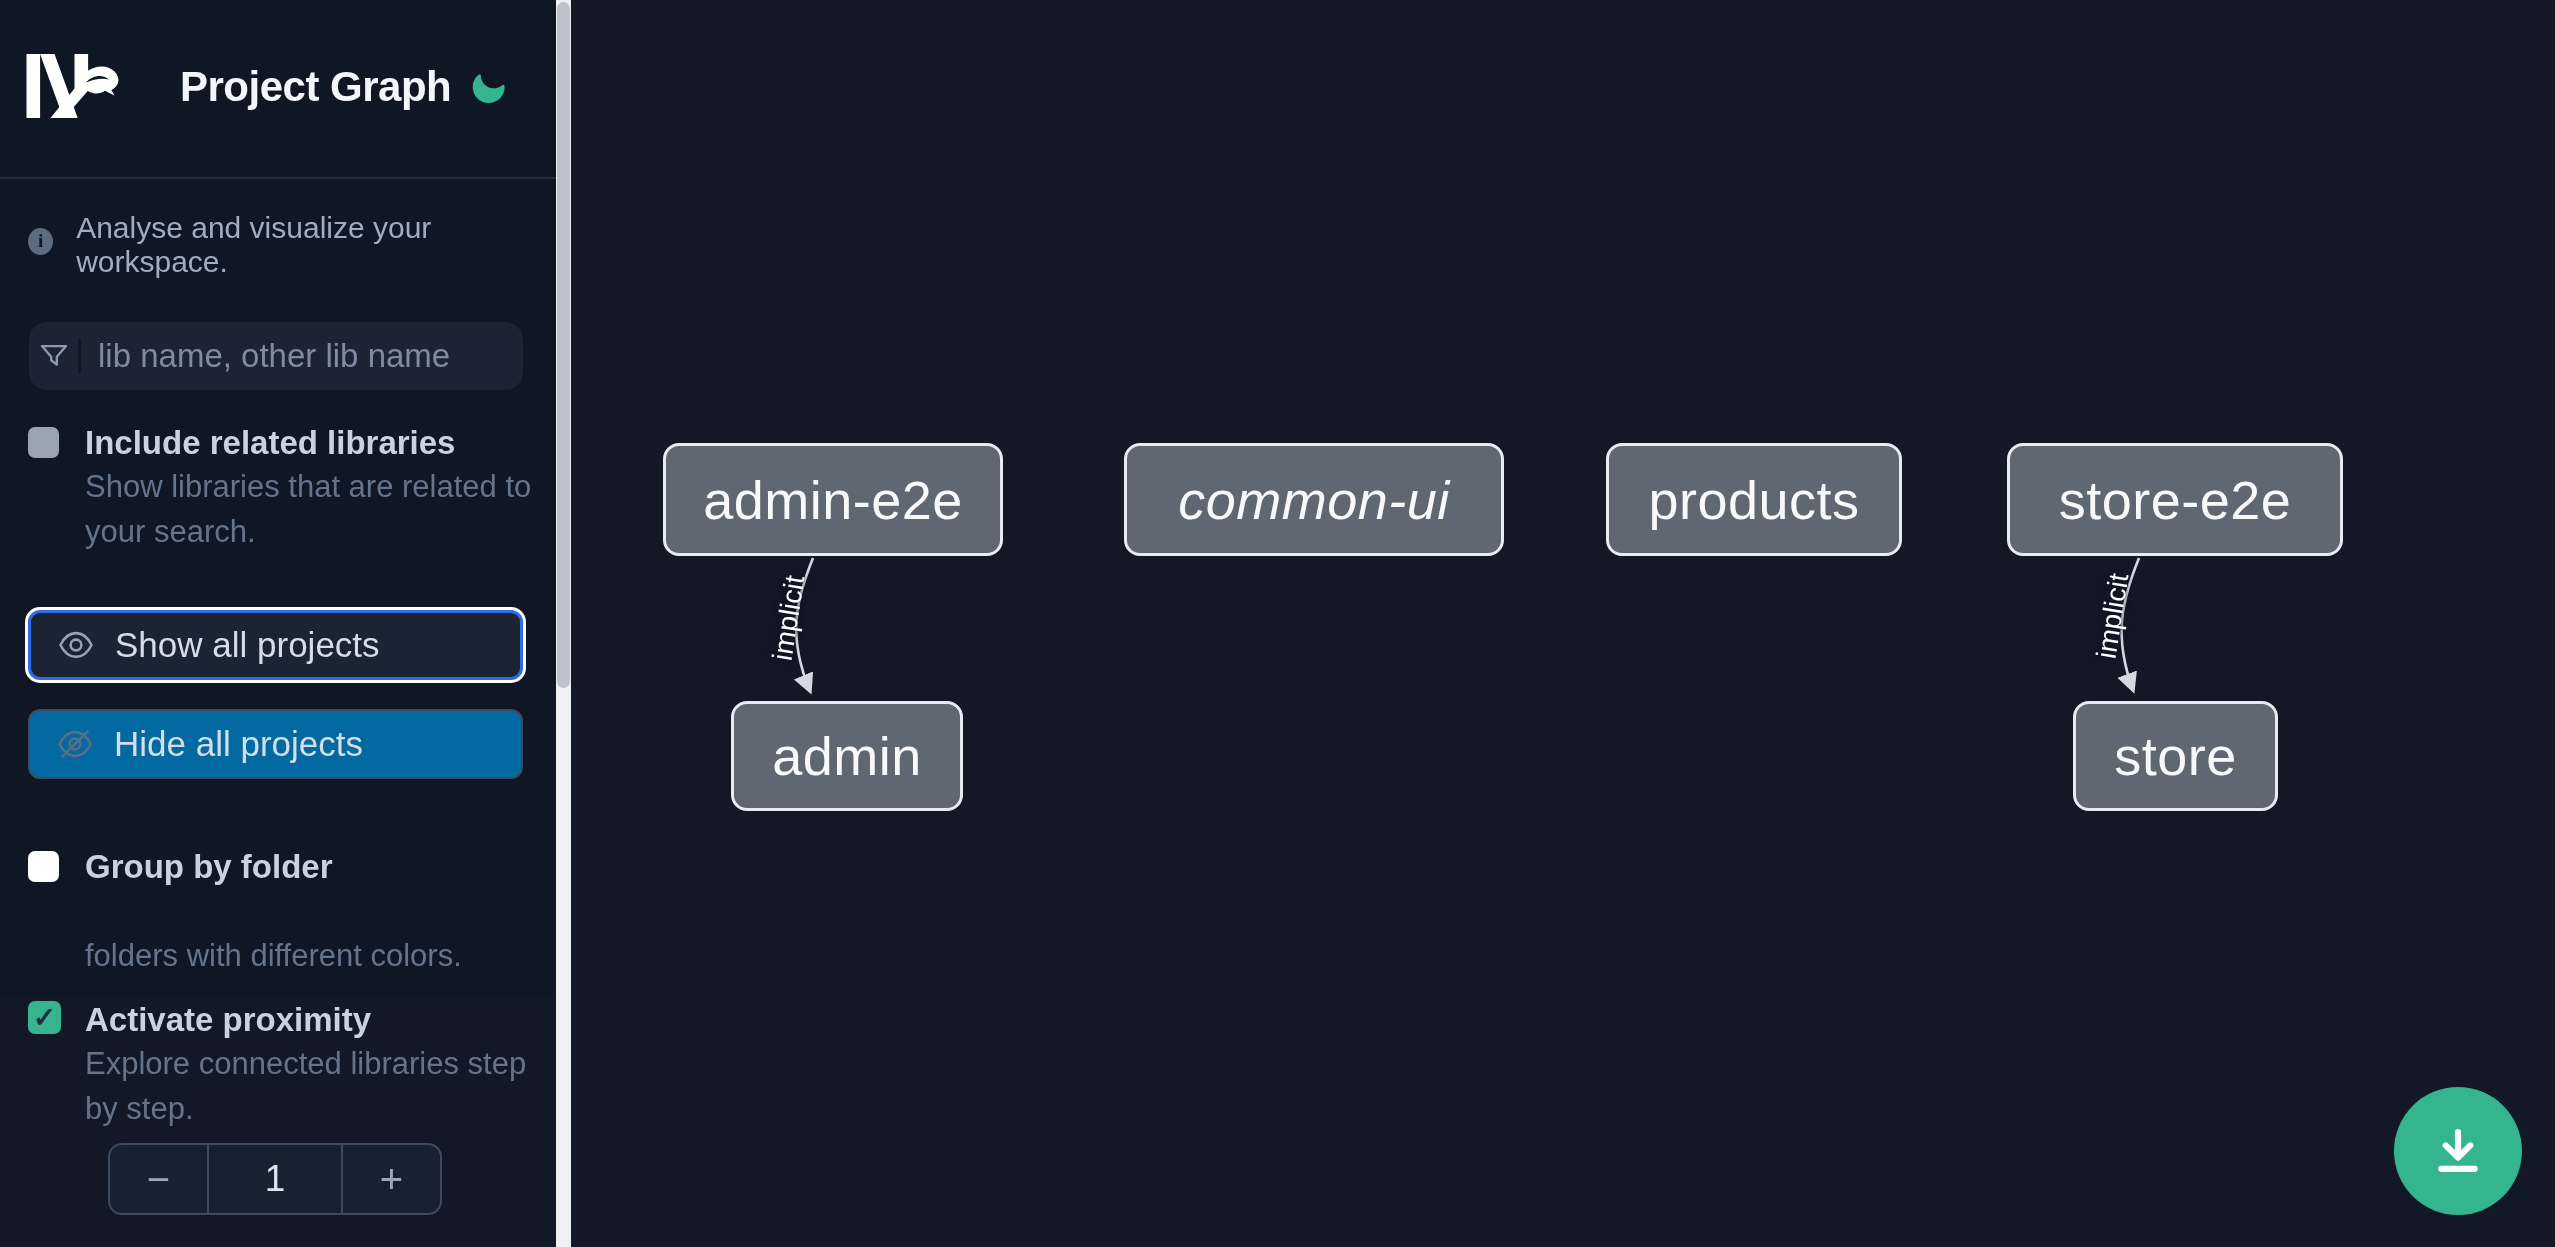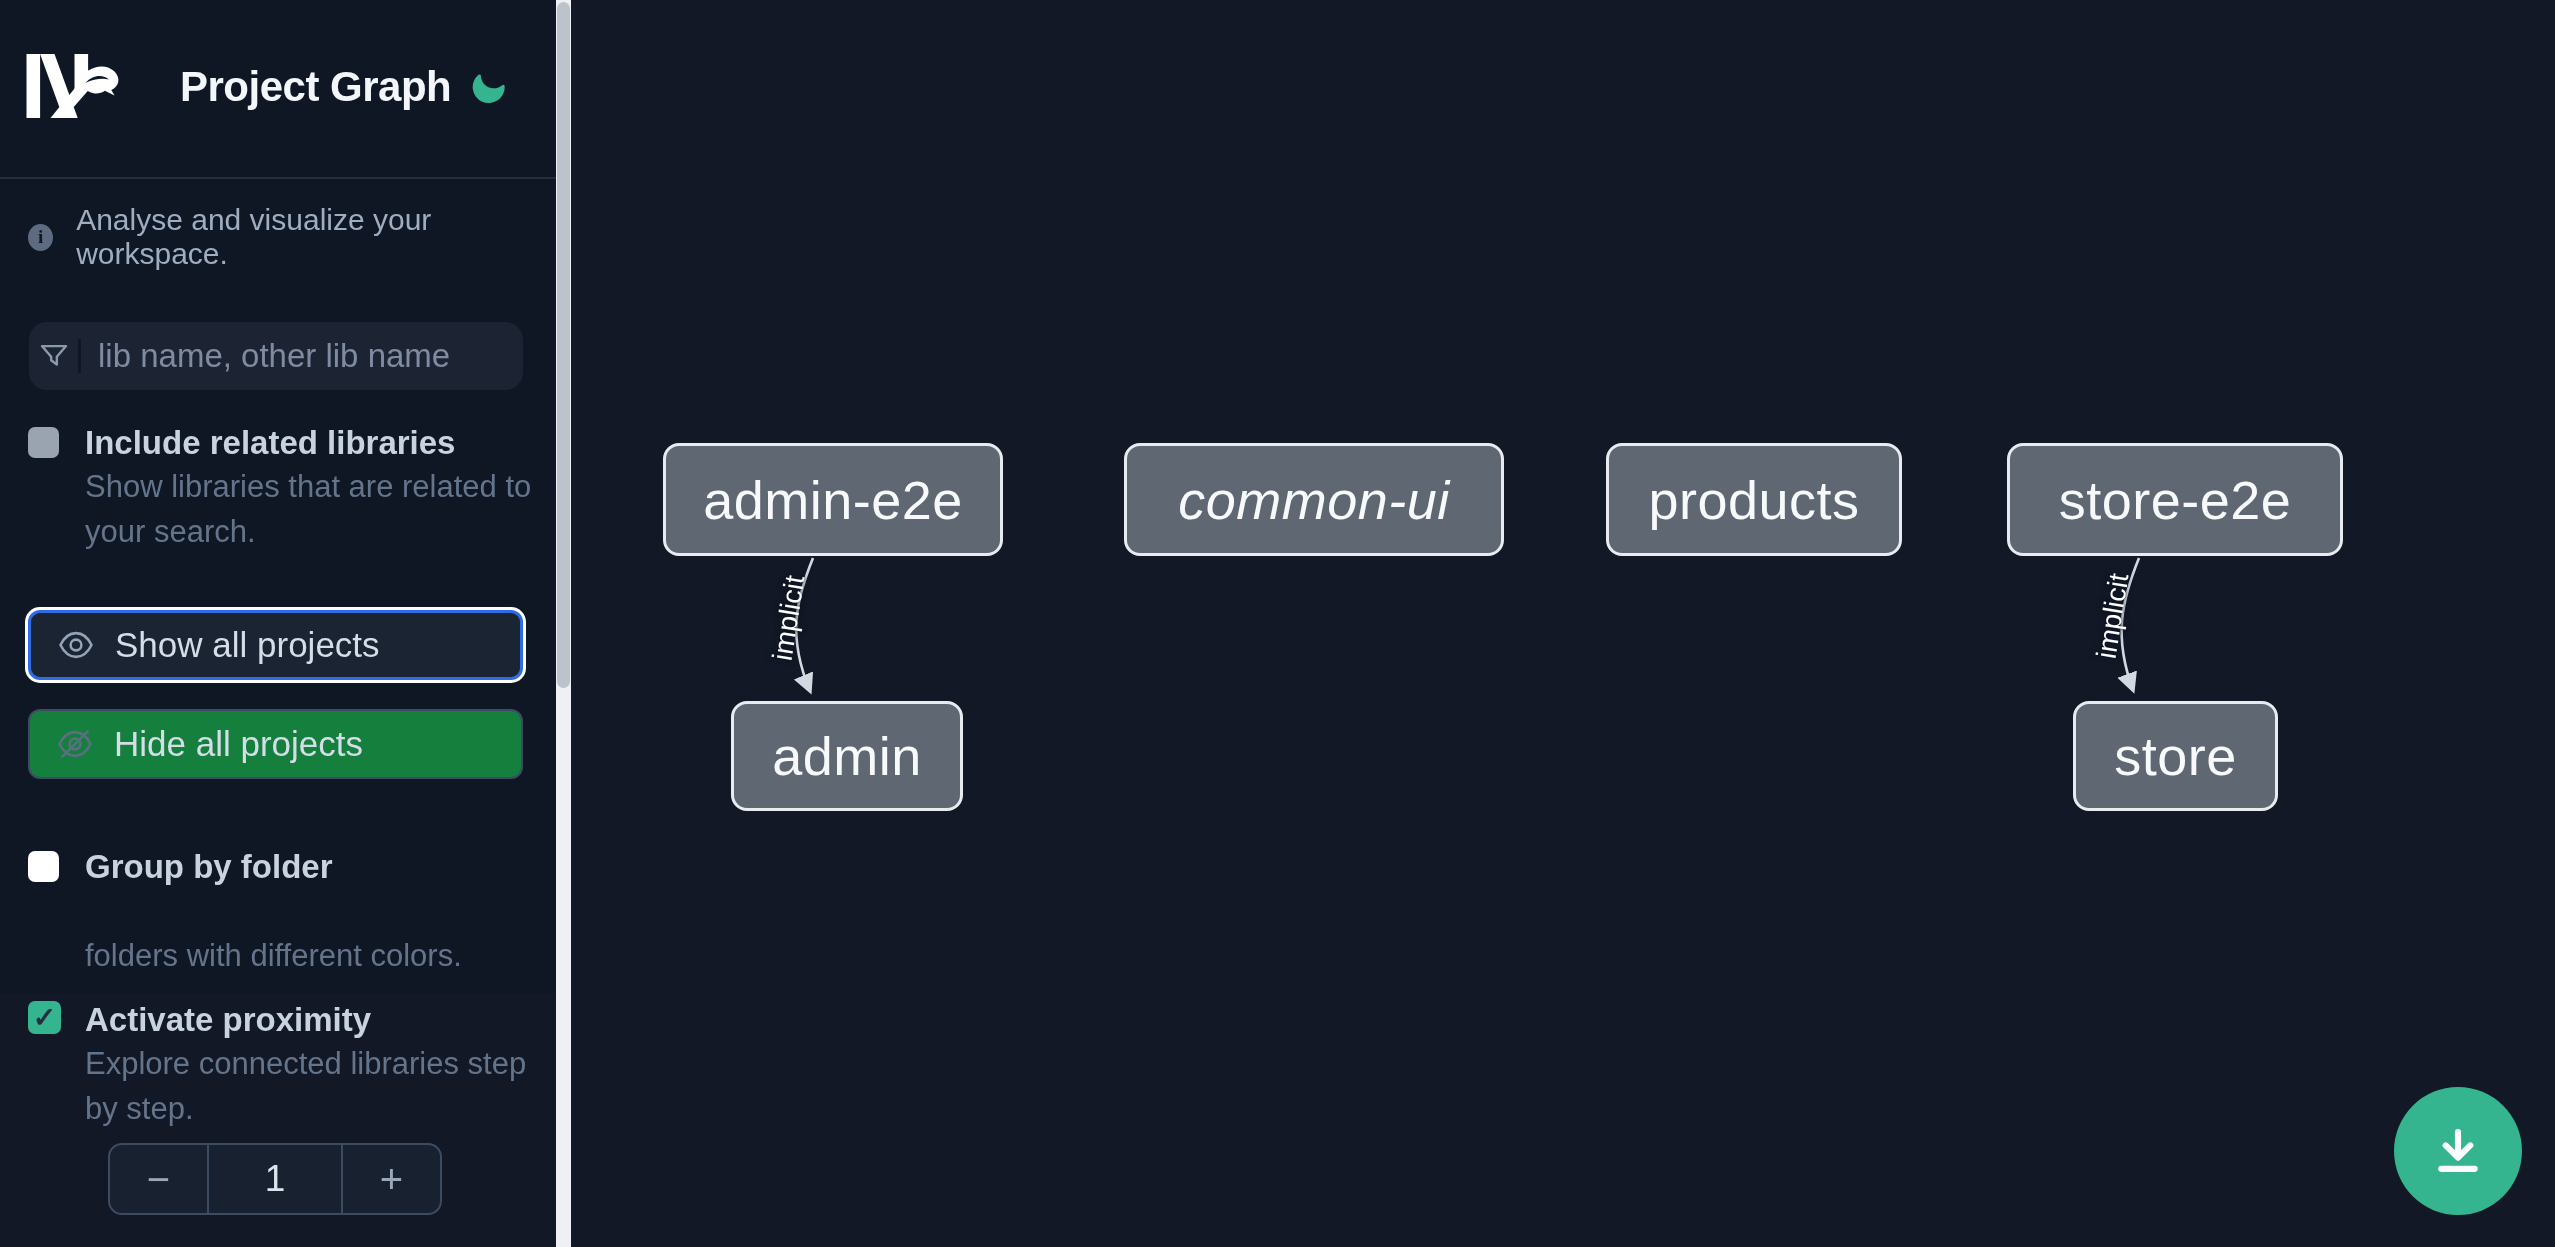--- a/index.html
+++ b/index.html
@@ -10,39 +10,39 @@
   
   #sidebar{position:absolute;left:0;top:0;width:556px;height:994px;background:#0f1725;}
   #header-divider{position:absolute;left:0;top:177px;width:556px;height:2px;background:#242e40;}
   .logo-svg{position:absolute;left:26px;top:54px;}
   #app-title{position:absolute;left:180px;top:63px;font-size:42px;font-weight:700;color:#f3f6fa;letter-spacing:-0.5px;}
   .moon-btn{position:absolute;left:468px;top:68px;width:40px;height:40px;cursor:pointer;}
 
   .info-row{position:absolute;left:28px;top:203px;display:flex;align-items:center;gap:23px;}
   .info-circle{width:27px;height:27px;border-radius:50%;background:#5c6b80;color:#0f1725;font-weight:700;
     display:flex;align-items:center;justify-content:center;font-size:19px;font-family:"Liberation Serif",serif;}
-  .info-text{color:#9fadc0;font-size:30px;}
+  .info-text{color:#9fadc0;font-size:30px;margin-top:8px;}
 
   .search-box{position:absolute;left:29px;top:322px;width:494px;height:68px;background:#1c2434;border-radius:18px;
     display:flex;align-items:center;overflow:hidden;}
   .search-icon-cell{width:63px;display:flex;align-items:center;justify-content:center;border-right:3px solid #0f1725;}
   .search-box input{flex:1;background:transparent;border:none;outline:none;color:#dfe6ef;font-size:33px;padding:0 0 0 17px;
     font-family:"Liberation Sans",sans-serif;}
   .search-box input::placeholder{color:#7e8ba0;opacity:1;}
 
   .opt-row{position:absolute;left:28px;width:500px;}
   .opt-label{position:absolute;left:57px;top:-3px;font-size:33px;font-weight:700;color:#c9d3e0;white-space:nowrap;}
   .opt-desc{position:absolute;left:57px;top:37px;font-size:31px;line-height:45px;color:#64748b;white-space:nowrap;}
   .cbx{position:absolute;left:0;top:0;width:31px;height:31px;border-radius:7px;}
   .cbx.gray{background:#9aa3b0;}
   .cbx.white{background:#ffffff;}
   .cbx.green{background:#34b58f;color:#252e3f;display:flex;align-items:center;justify-content:center;
     font-size:28px;font-weight:700;width:33px;height:33px;}
 
-  .side-btn{position:absolute;left:28px;width:495px;height:70px;border-radius:12px;background:#15803d;
+  .side-btn{position:absolute;left:28px;width:495px;height:70px;border-radius:12px;background:#0369a1;
     border:2px solid #3d4b61;display:flex;align-items:center;cursor:pointer;}
   .side-btn .btn-ico{margin-left:26px;display:flex;}
   .side-btn .btn-label{margin-left:20px;font-size:35px;font-weight:500;color:#d5dde8;}
   #show-all-btn{background:#1b2433;border:3px solid #2e6be4;box-shadow:0 0 0 3px #ffffff;}
 
   .stepper{position:absolute;left:108px;top:1143px;width:334px;height:72px;border:2px solid #3d4b61;border-radius:14px;
     background:#18212f;display:flex;}
   .stepper .seg{display:flex;align-items:center;justify-content:center;color:#9aa7b8;font-size:40px;cursor:pointer;}
   .stepper .seg.val{color:#dbe3ed;font-size:37px;border-left:2px solid #3d4b61;border-right:2px solid #3d4b61;cursor:default;}
   .seg.dec{width:97px;} .seg.val{width:136px;} .seg.inc{flex:1;}

